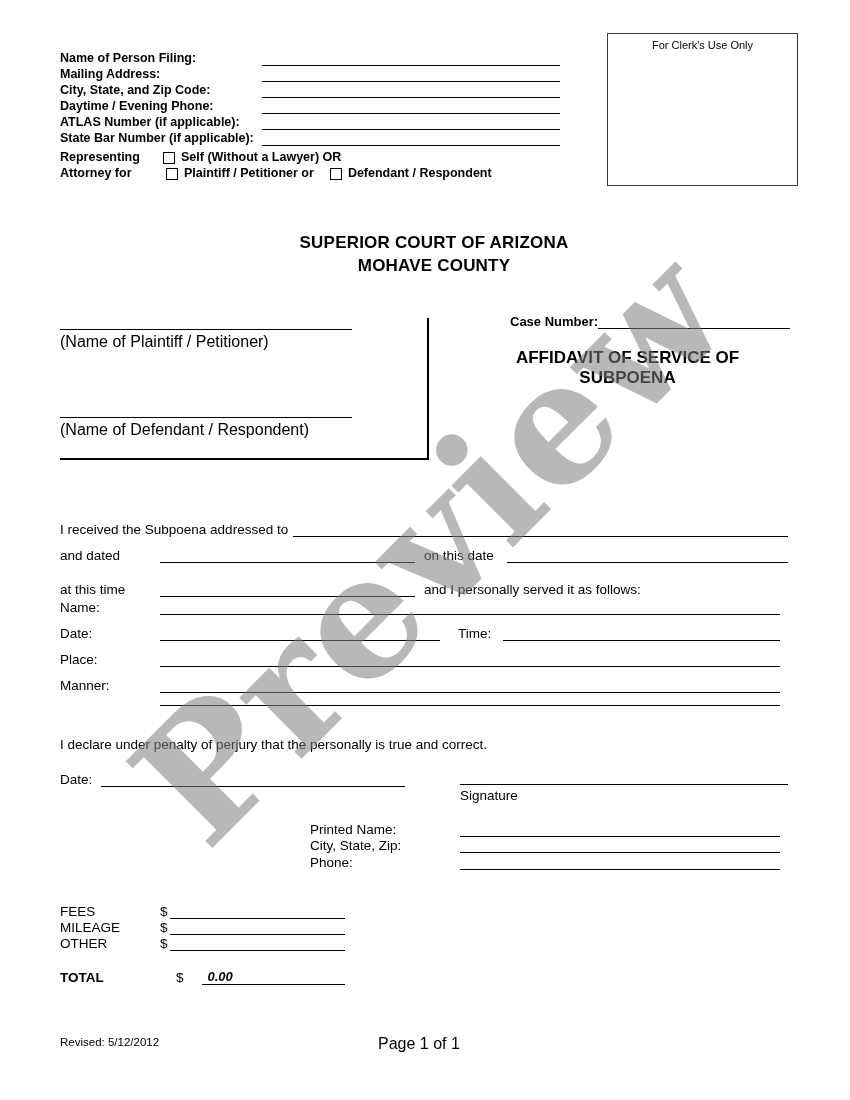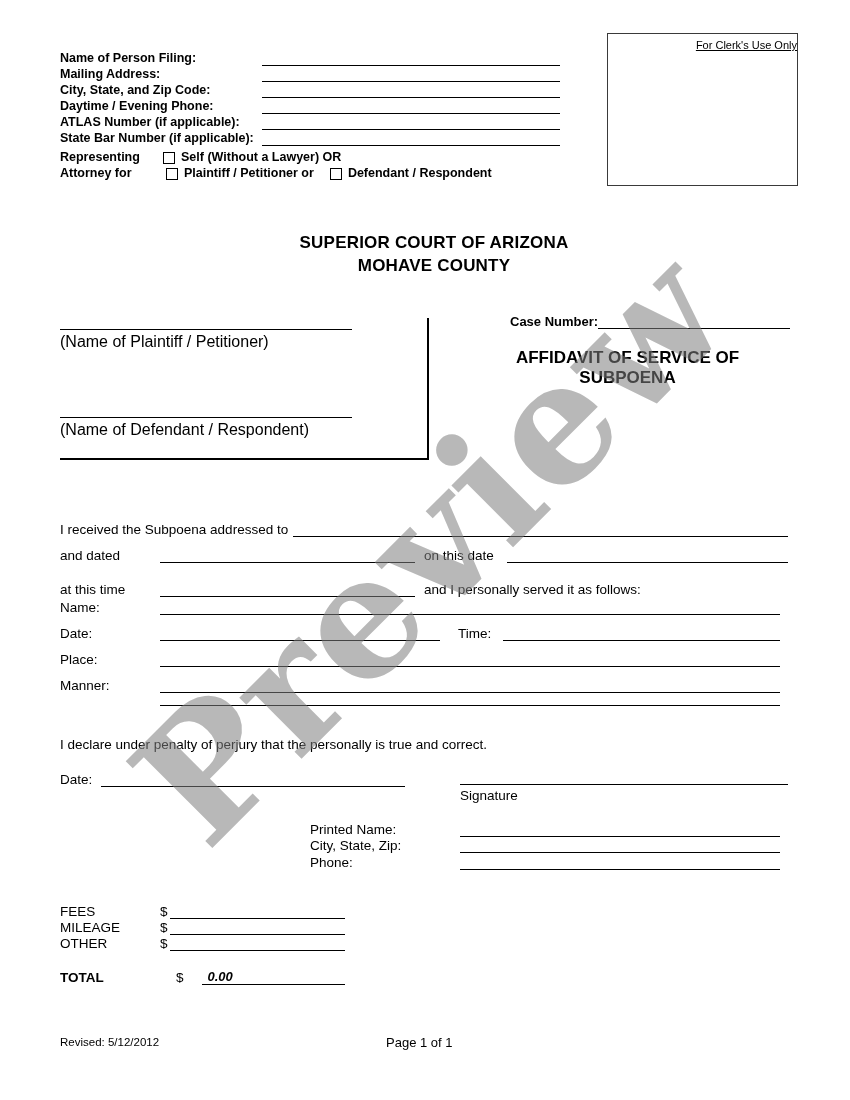--- a/index.html
+++ b/index.html
@@ -19,21 +19,21 @@
     pointer-events:none; z-index:6; letter-spacing:2px; line-height:1.1;
   }
   
   .frow { display:flex; align-items:flex-end; height:16px; font-weight:bold; font-size:12.5px; }
   .flabel { white-space:nowrap; min-width:202px; line-height:15px; }
   .flabel2 { white-space:nowrap; line-height:15px; }
   .ffill { flex:1; border-bottom:1px solid #000; height:13px; }
   .checkbox { width:12px; height:12px; border:1.6px solid #000; margin:0 6px 1px 6px; flex:none; background:#fff; }
   
   .clerkbox { border:1px solid #3a3a3a; }
-  .clerktitle { text-align:right; font-size:11px; padding-top:5px;text-decoration:underline; }
+  .clerktitle { text-align:center; font-size:11px; padding-top:5px; }
   
   .brow { display:flex; align-items:flex-end; }
   .blbl { font-size:13.5px; line-height:15px; white-space:nowrap; }
   .bfill { flex:1; border-bottom:1px solid #000; height:13px; }
   .bu { border-bottom:1px solid #000; height:13px; }
   .cap { font-size:16px; }
   .titleln { font-size:17px; font-weight:bold; line-height:23px; letter-spacing:0.2px;margin-left:18px; }
   .doctitle { font-size:17px; font-weight:bold; line-height:20px;text-align:center; }
   .prow { display:flex; align-items:flex-end; height:16.5px; }
   .plbl { font-size:13.5px; line-height:15px; white-space:nowrap; width:150px; }
@@ -197,15 +197,15 @@
   </div>
   <div class="abs feerow" style="left:60px; top:969px;gap:16px;">
     <span class="feelbl b">TOTAL</span>
     <span class="dollar">$</span>
     <span class="bfill" style="display:flex; align-items:flex-end;">
         <span class="totalval">0.00</span>
       </span>
   </div>
 
   <div class="abs" style="left:60px; top:1036px; font-size:11.5px;">Revised: 5/12/2012</div>
-  <div class="abs" style="left:386px; top:1035px; font-size:13px;">Page 1 of 1</div>
+  <div class="abs" style="left:378px; top:1035px; font-size:16px;">Page 1 of 1</div>
 
 </div>
 
 </body></html>

